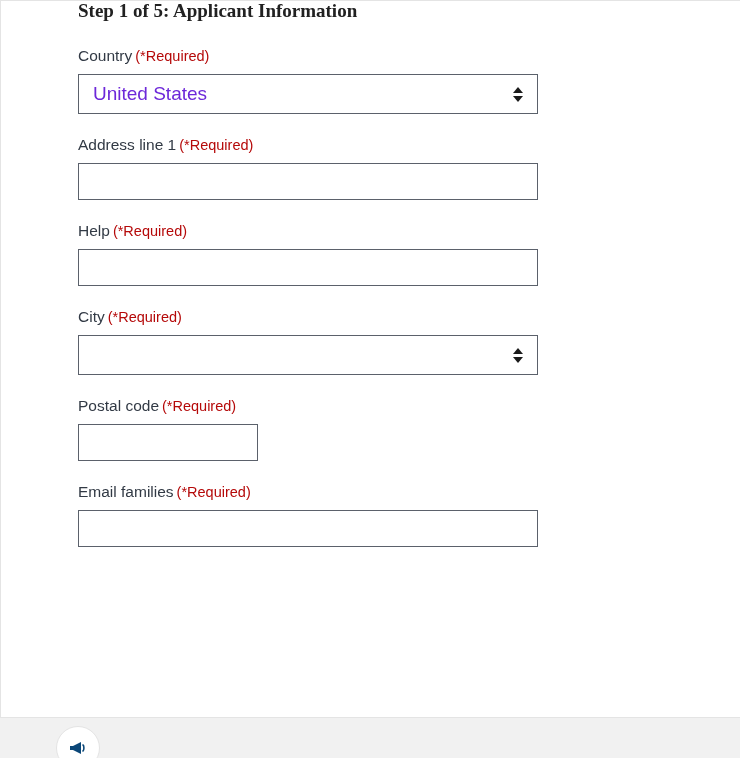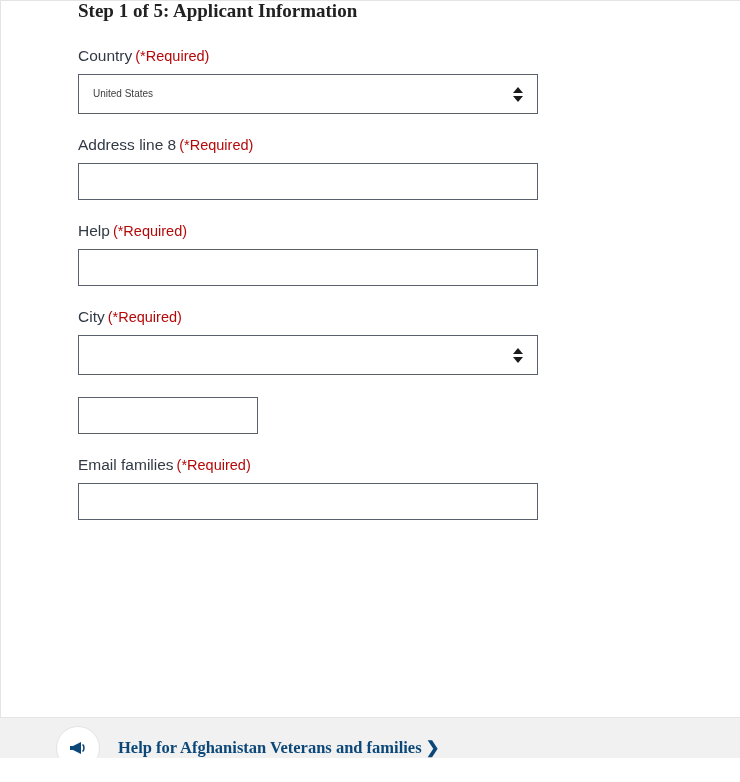--- a/index.html
+++ b/index.html
@@ -93,22 +93,22 @@
     position: relative;
     width: 460px;
     height: 40px;
   }
   .select-box {
     box-sizing: border-box;
     width: 460px;
     height: 40px;
     border: 1px solid #5b616b;
     background: #ffffff;
-    font-size: 10px;
-    color: #404040;
+    font-size: 19px;
+    color: #6d28d9;
     padding: 0 30px 0 14px;
     display: flex;
     align-items: center;
     line-height: 38px;
     text-align: center;
   }
   .select-arrows {
     position: absolute;
     right: 14px;
     top: 0;
@@ -192,21 +192,21 @@
         <div class="select-box">United States</div>
         <span class="select-arrows">
           <span class="arrow-up"></span>
           <span class="arrow-down"></span>
         </span>
       </div>
     </div>
 
     <div class="field-group">
       <label class="field-label">
-        <span>Address line 8</span><span class="req">(*Required)</span>
+        <span>Address line 1</span><span class="req">(*Required)</span>
       </label>
       <input class="text-input" type="text" placeholder="" style="">
     </div>
 
 
     <div class="field-group">
       <label class="field-label">
         <span>Help</span><span class="req">(*Required)</span>
       </label>
       <input class="text-input" type="text" placeholder="" style="">
@@ -219,37 +219,39 @@
       <div class="select-wrap">
         <div class="select-box"></div>
         <span class="select-arrows">
           <span class="arrow-up"></span>
           <span class="arrow-down"></span>
         </span>
       </div>
     </div>
 
     <div class="field-group">
+      <label class="field-label">
+        <span>Postal code</span><span class="req">(*Required)</span>
+      </label>
       <input class="text-input short" type="text" placeholder="" style="">
     </div>
 
     <div class="field-group">
       <label class="field-label">
         <span>Email families</span><span class="req">(*Required)</span>
       </label>
       <input class="text-input" type="text" placeholder="" style="">
     </div>
 
   </div>
 
   <div class="banner">
     <div class="banner-inner">
       <span class="banner-icon">
         <svg width="24" height="24" viewBox="0 0 24 24" aria-hidden="true">
           <path d="M4 10v4h3l8 4V6l-8 4H4z" fill="#0b4778"></path>
           <path d="M17 9c1.2.8 1.2 5.2 0 6" stroke="#0b4778" stroke-width="1.6" fill="none" stroke-linecap="round"></path>
         </svg>
       </span>
-      <span class="banner-text">Help for Afghanistan Veterans and families ❯</span>
     </div>
   </div>
 
 </div>
 
 </body></html>

